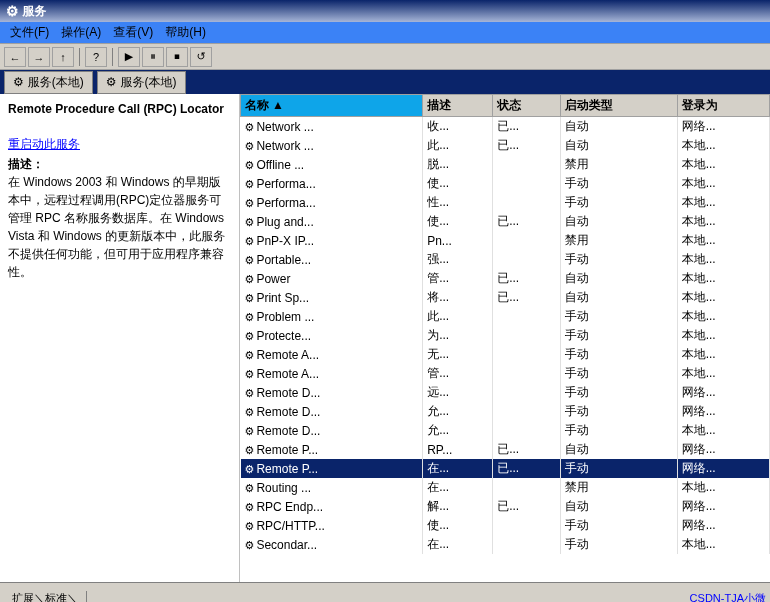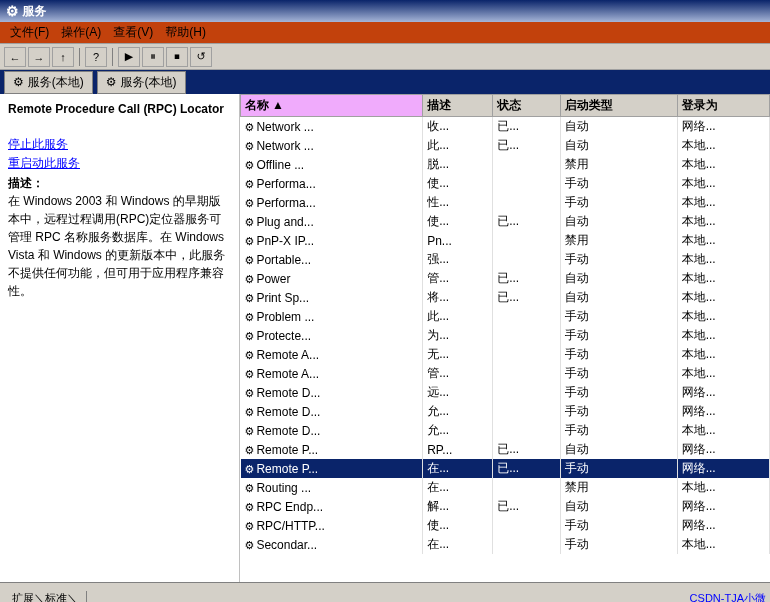--- a/index.html
+++ b/index.html
@@ -23,21 +23,21 @@
       font-size: 12px;
       font-weight: bold;
     }
     .title-bar-icon {
       margin-right: 4px;
       font-size: 14px;
     }
 
     
     .menu-bar {
-      background: #c2410c;
+      background: #3b82f6;
       display: flex;
       align-items: center;
       height: 22px;
       padding: 2px 4px;
       border-bottom: 1px solid #a0a0a0;
     }
     .menu-item {
       padding: 2px 6px;
       cursor: pointer;
       font-size: 12px;
@@ -150,21 +150,21 @@
       border: 1px solid #a0a0a0;
       padding: 2px 4px;
       text-align: left;
       font-weight: bold;
       font-size: 12px;
       white-space: nowrap;
       cursor: pointer;
       background: #d4d0c8;
     }
     .services-table th.sorted {
-      background: #f0abfc;
+      background: #0ea5e9;
       font-family: Liberation Serif, serif;
     }
     .services-table td {
       border-right: 1px solid #e0e0e0;
       padding: 1px 4px;
       white-space: nowrap;
       overflow: hidden;
       max-width: 120px;
       font-size: 12px;
     }
@@ -234,21 +234,20 @@
     <span class="tab-item-icon">⚙</span>
     <span>服务(本地)</span>
   </div>
 </div>
 
 <div class="main-layout">
 
   <div class="left-panel">
     <div class="service-title">Remote Procedure Call (RPC) Locator</div>
     <br>
-    <a class="service-link">停止此服务</a>
     <a class="service-link">重启动此服务</a>
     <div class="description-section">
       <span class="desc-label">描述：</span><br>
       <span>在 Windows 2003 和 Windows 的早期版本中，远程过程调用(RPC)定位器服务可管理 RPC 名称服务数据库。在 Windows Vista 和 Windows 的更新版本中，此服务不提供任何功能，但可用于应用程序兼容性。</span>
     </div>
   </div>
 
   <div class="right-panel">
     <table class="services-table">
       <thead>

